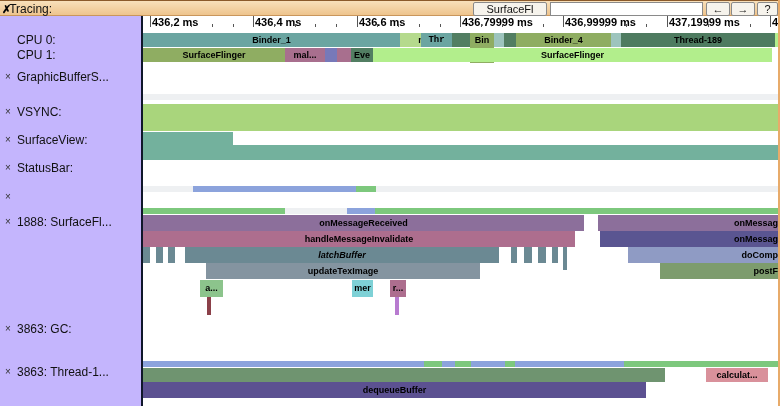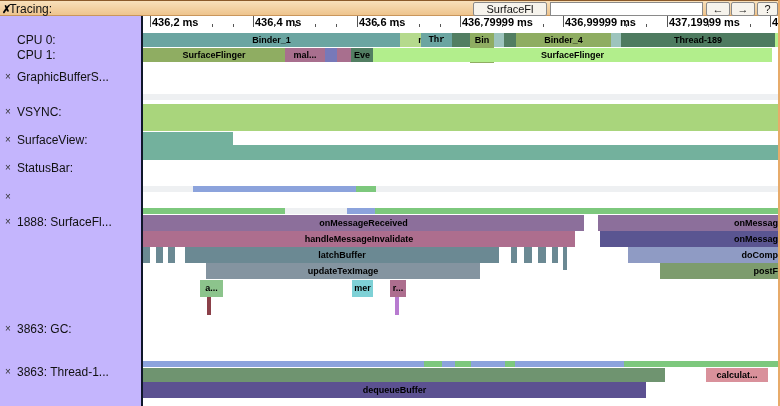--- a/index.html
+++ b/index.html
@@ -193,21 +193,21 @@
           <div class="seg" style="left: 455px; width: 182px; height: 16px; line-height: 16px; background: rgb(140, 111, 155); text-align: right;">onMessag</div>
         </div>
         <div class="trace-row" style="top: 215px; height: 16px;">
           <div class="seg" style="left: 0px; width: 432px; height: 16px; line-height: 16px; background: rgb(173, 110, 142);">handleMessageInvalidate</div>
           <div class="seg" style="left: 457px; width: 180px; height: 16px; line-height: 16px; background: rgb(90, 85, 145); text-align: right;">onMessag</div>
         </div>
         <div class="trace-row" style="top: 231px; height: 16px;">
           <div class="seg" style="left: 0px; width: 7px; height: 16px; line-height: 16px; background: rgb(107, 137, 147);"></div>
           <div class="seg" style="left: 13px; width: 7px; height: 16px; line-height: 16px; background: rgb(107, 137, 147);"></div>
           <div class="seg" style="left: 25px; width: 7px; height: 16px; line-height: 16px; background: rgb(107, 137, 147);"></div>
-          <div class="seg" style="left: 42px; width: 314px; height: 16px; line-height: 16px; background: rgb(107, 137, 147);">latchBuffer</div>
+          <div class="seg" style="left: 42px; width: 314px; height: 16px; line-height: 16px; background: rgb(107, 137, 147); font-style: italic;">latchBuffer</div>
           <div class="seg" style="left: 368px; width: 6px; height: 16px; line-height: 16px; background: rgb(107, 137, 147);"></div>
           <div class="seg" style="left: 381px; width: 8px; height: 16px; line-height: 16px; background: rgb(107, 137, 147);"></div>
           <div class="seg" style="left: 395px; width: 8px; height: 16px; line-height: 16px; background: rgb(107, 137, 147);"></div>
           <div class="seg" style="left: 409px; width: 6px; height: 16px; line-height: 16px; background: rgb(107, 137, 147);"></div>
           <div class="seg" style="left: 420px; width: 4px; height: 23px; line-height: 16px; background: rgb(107, 137, 147);"></div>
           <div class="seg" style="left: 485px; width: 152px; height: 16px; line-height: 16px; background: rgb(143, 155, 196); text-align: right;">doComp</div>
         </div>
         <div class="trace-row" style="top: 247px; height: 16px;">
           <div class="seg" style="left: 63px; width: 274px; height: 16px; line-height: 16px; background: rgb(132, 148, 160);">updateTexImage</div>
           <div class="seg" style="left: 517px; width: 120px; height: 16px; line-height: 16px; background: rgb(125, 156, 109); text-align: right;">postF</div>

